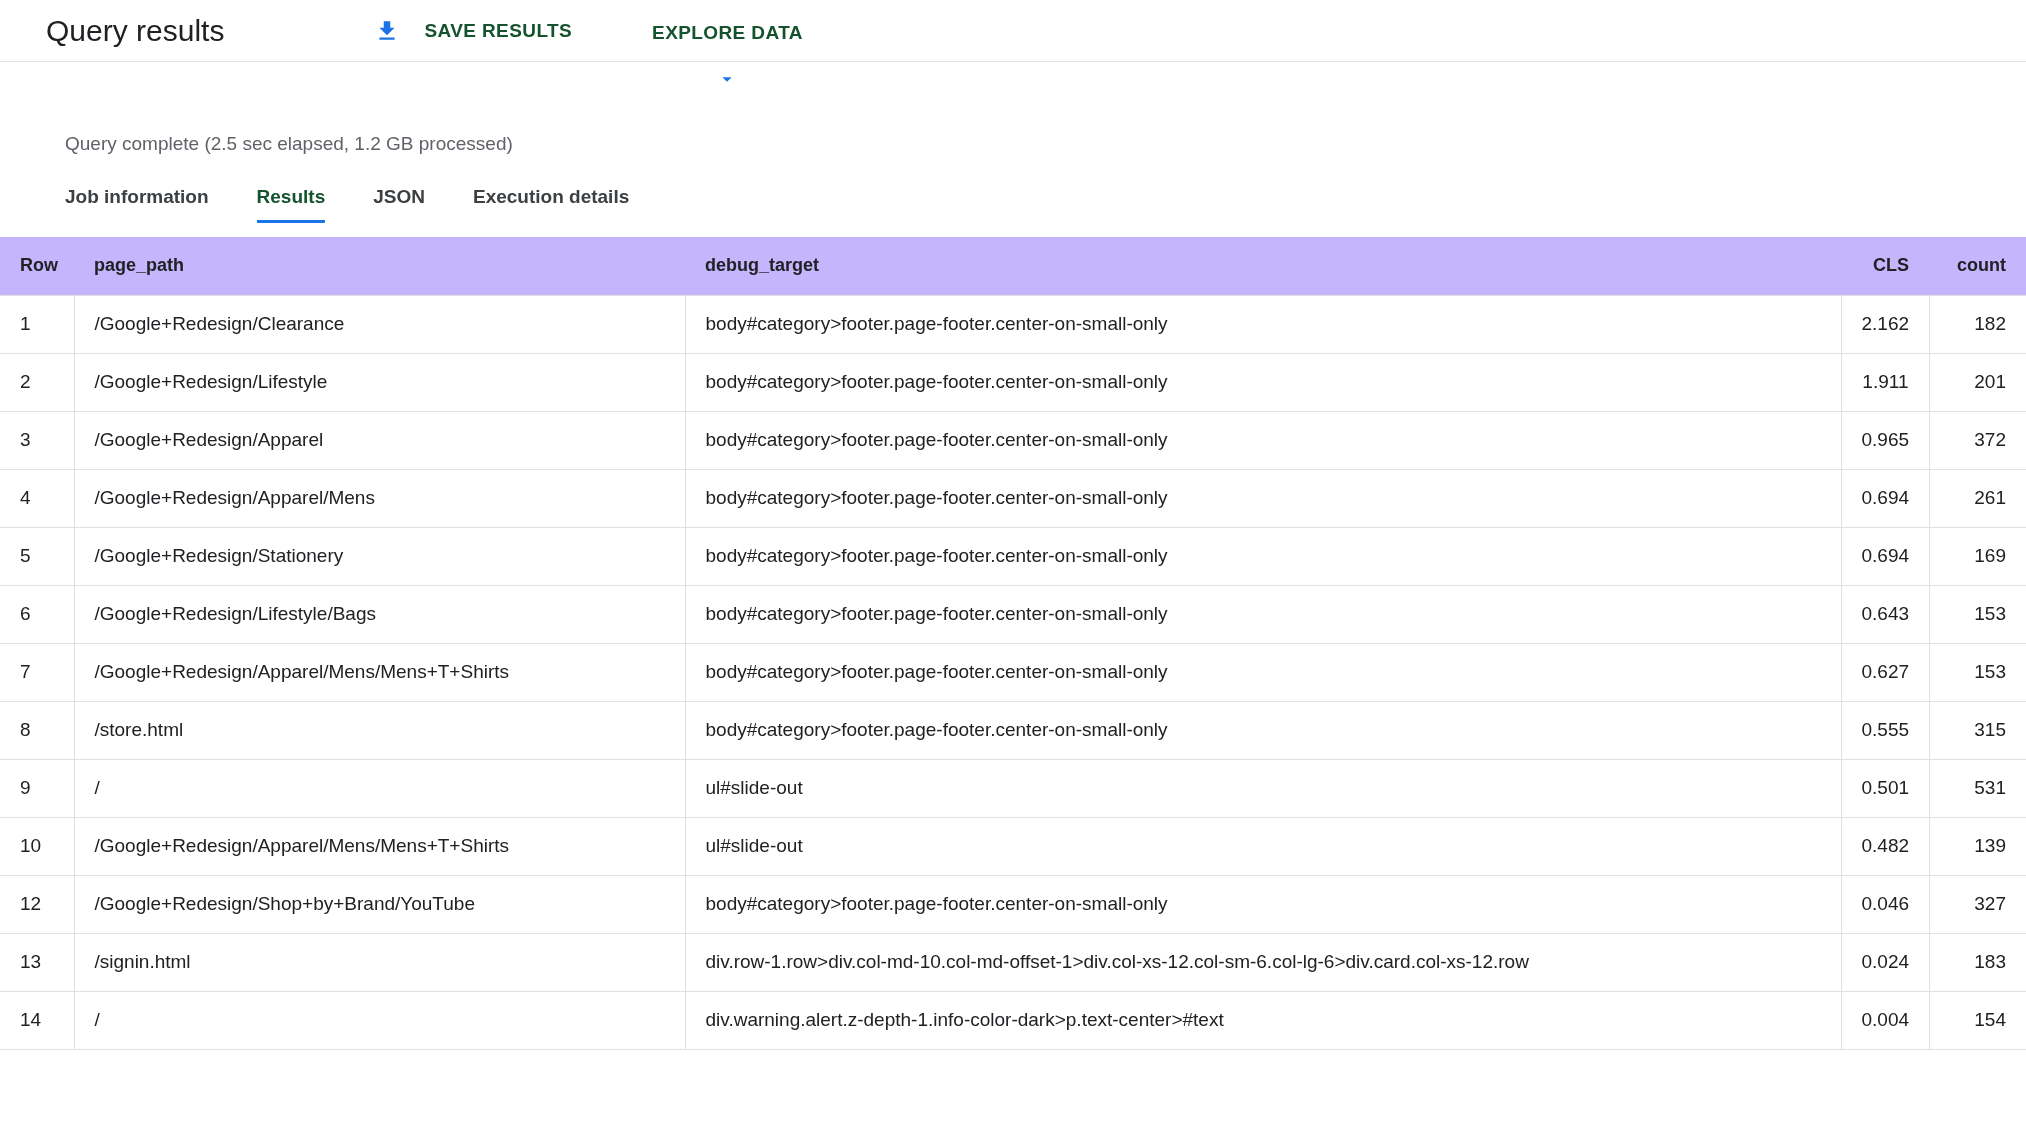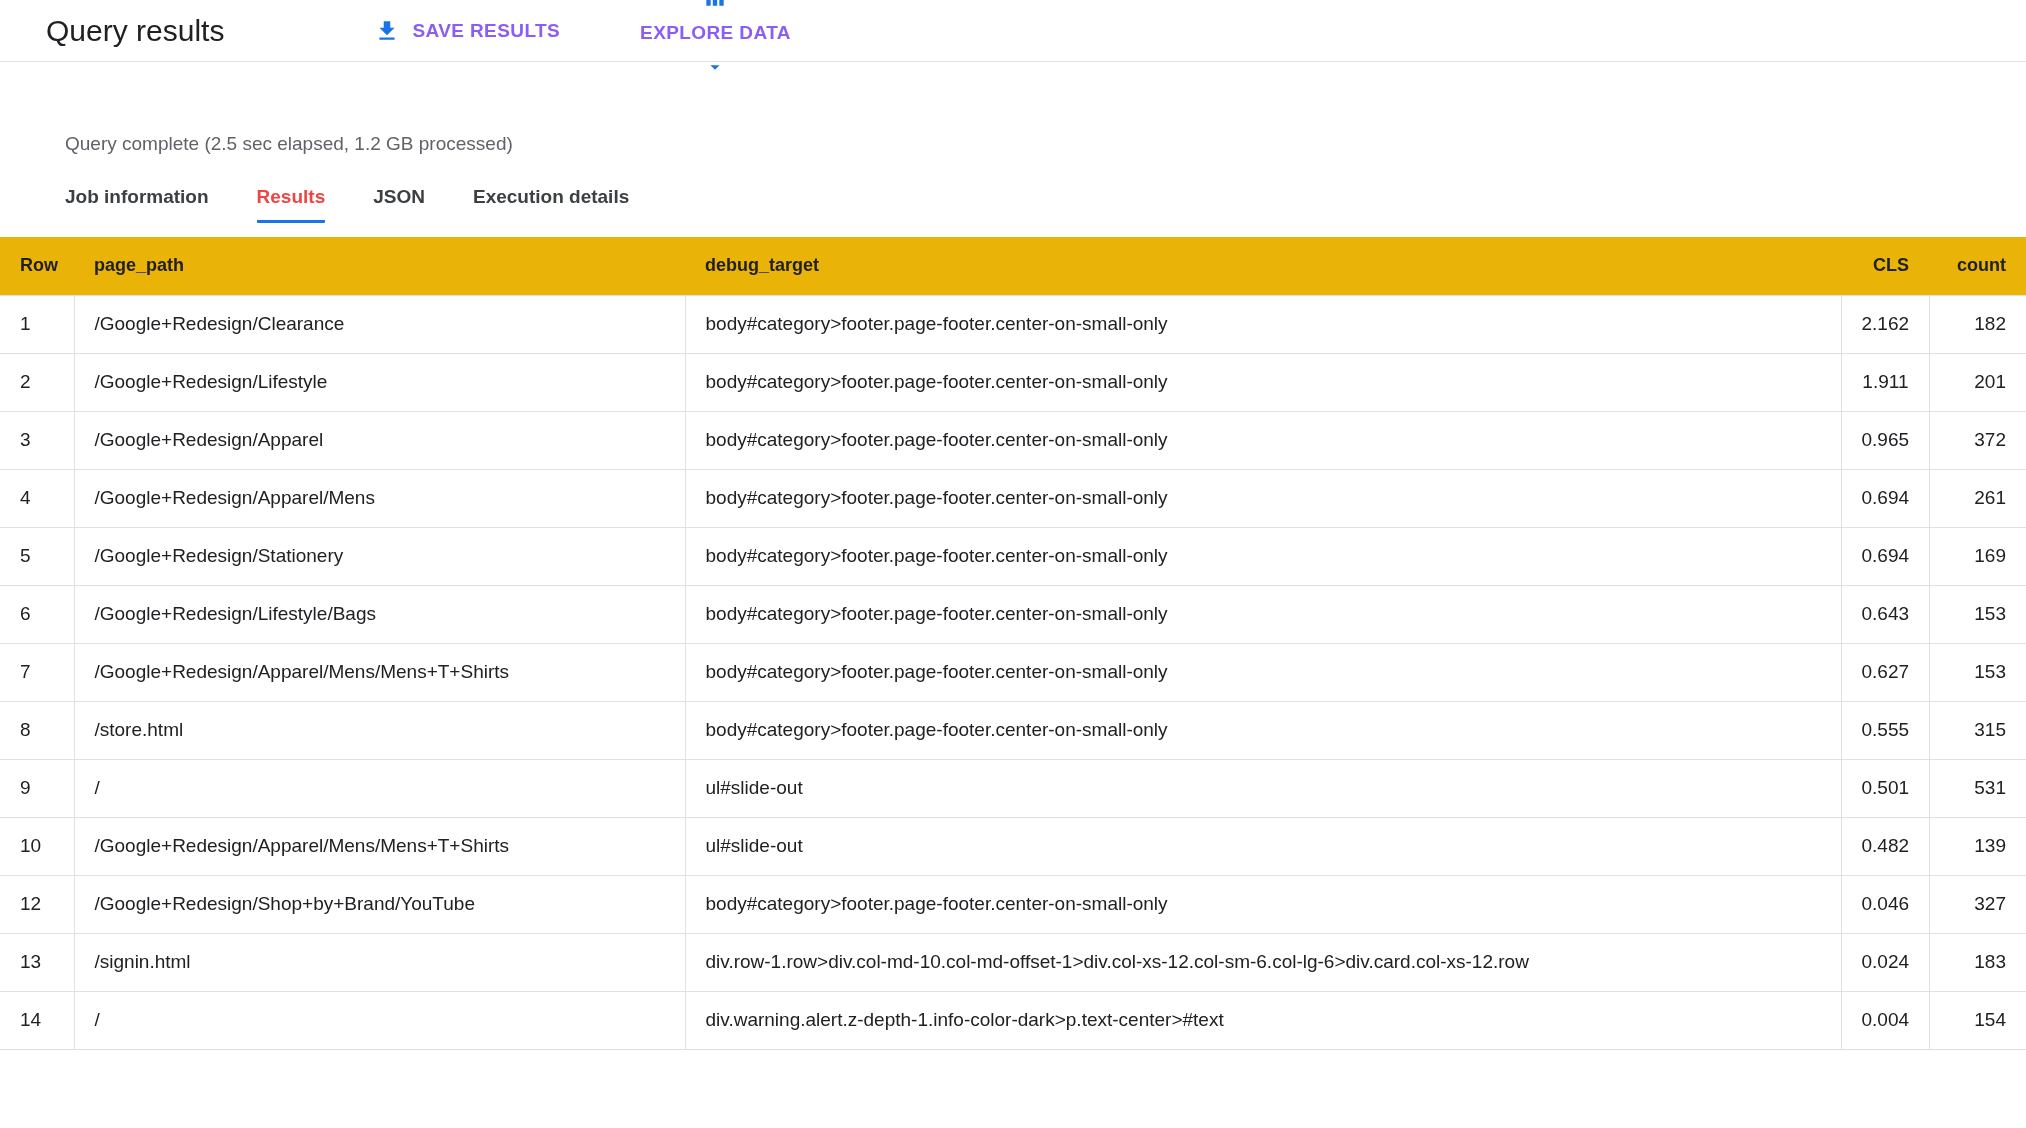--- a/index.html
+++ b/index.html
@@ -20,24 +20,24 @@
     background: #fff;
   }
   .qr-title {
     font-size: 30px;
     font-weight: 400;
     color: #202124;
   }
   .hdr-btn {
     display: flex;
     align-items: center;
-    gap: 12px;
+    gap: 24px;
     background: none;
     border: none;
-    color: #8b5cf6;
+    color: #14532d;
     font-family: "Liberation Sans", sans-serif;
     font-size: 19px;
     font-weight: 700;
     letter-spacing: 0.4px;
     cursor: pointer;
   }
   .save-btn { margin-left: 150px; }
   .explore-btn { margin-left: 80px; flex-direction: column; }
   .hdr-btn svg { display: block; }
 
@@ -57,34 +57,34 @@
   }
   .tab {
     font-size: 19px;
     font-weight: 700;
     color: #3c4043;
     padding-bottom: 12px;
     border-bottom: 3px solid transparent;
     cursor: pointer;
   }
   .tab.active {
-    color: #ef4444;
+    color: #14532d;
     border-bottom-color: #1a73e8;
     border-radius: 1px;
   }
 
   
   table {
     width: 100%;
     border-collapse: collapse;
     table-layout: fixed;
     margin-top: 14px;
   }
   thead th {
-    background: #eab308;
+    background: #c4b5fd;
     height: 58px;
     padding: 0 20px;
     text-align: left;
     font-size: 18px;
     font-weight: 700;
     color: #202124;
     border-bottom: 1px solid #e0e0e0;
     white-space: nowrap;
   }
   tbody td {

